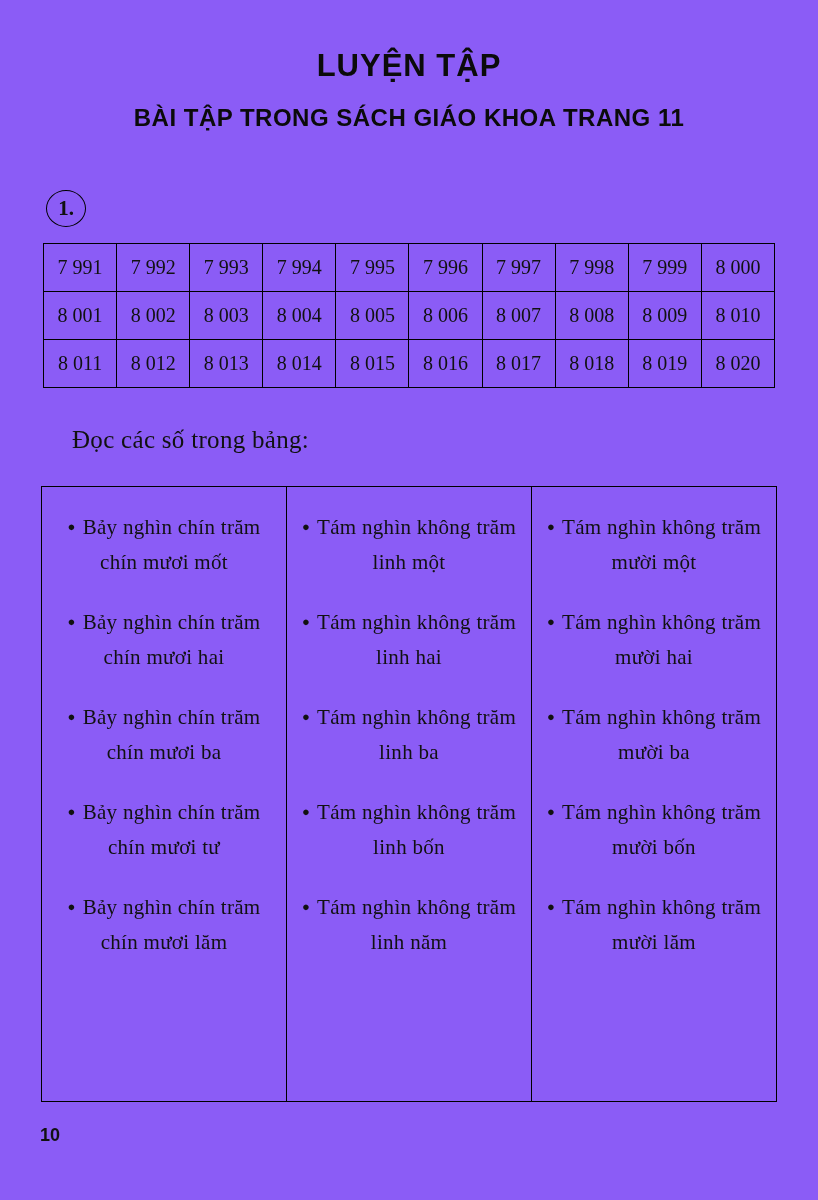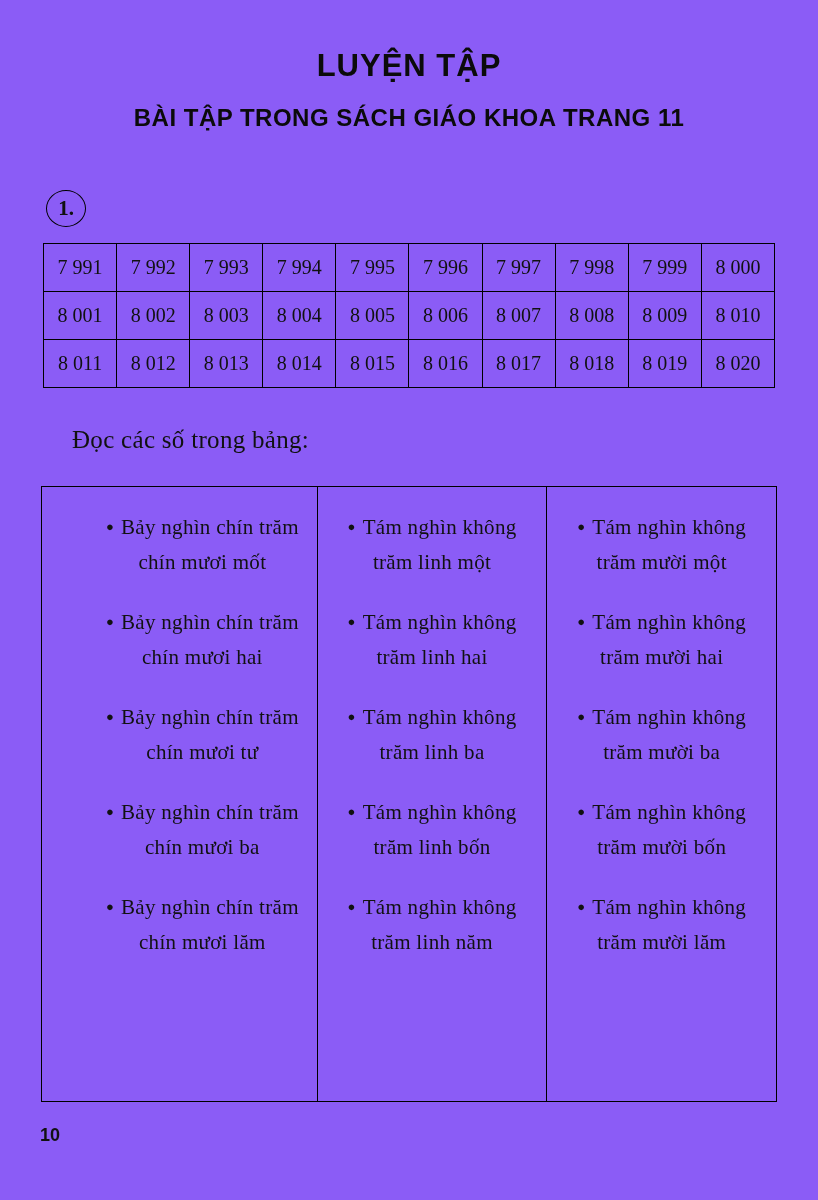--- a/index.html
+++ b/index.html
@@ -66,21 +66,20 @@
     margin: 38px 0 0 72px;
     font-size: 25px;
     letter-spacing: 0.3px;
   }
   .reading-box {
     display: flex;
     border: 1.5px solid #000;
     margin: 32px auto 0;
     width: 736px;
     min-height: 616px;
-    padding-left: 46px;
   }
   .reading-col {
     flex: 1;
     padding: 22px 10px 24px;
   }
   .reading-col + .reading-col {
     border-left: 1.5px solid #000;
   }
   .reading-item {
     text-align: center;
@@ -159,22 +158,22 @@
         </tr>
       </tbody>
   </table>
 
   <div class="instruction">Đọc các số trong bảng:</div>
 
   <div class="reading-box">
     <div class="reading-col">
         <div class="reading-item"><span class="bullet">●</span>Bảy nghìn chín trăm chín mươi mốt</div>
         <div class="reading-item"><span class="bullet">●</span>Bảy nghìn chín trăm chín mươi hai</div>
+        <div class="reading-item"><span class="bullet">●</span>Bảy nghìn chín trăm chín mươi ba</div>
         <div class="reading-item"><span class="bullet">●</span>Bảy nghìn chín trăm chín mươi tư</div>
-        <div class="reading-item"><span class="bullet">●</span>Bảy nghìn chín trăm chín mươi ba</div>
         <div class="reading-item"><span class="bullet">●</span>Bảy nghìn chín trăm chín mươi lăm</div>
       </div>
     <div class="reading-col">
         <div class="reading-item"><span class="bullet">●</span>Tám nghìn không trăm linh một</div>
         <div class="reading-item"><span class="bullet">●</span>Tám nghìn không trăm linh hai</div>
         <div class="reading-item"><span class="bullet">●</span>Tám nghìn không trăm linh ba</div>
         <div class="reading-item"><span class="bullet">●</span>Tám nghìn không trăm linh bốn</div>
         <div class="reading-item"><span class="bullet">●</span>Tám nghìn không trăm linh năm</div>
       </div>
     <div class="reading-col">

